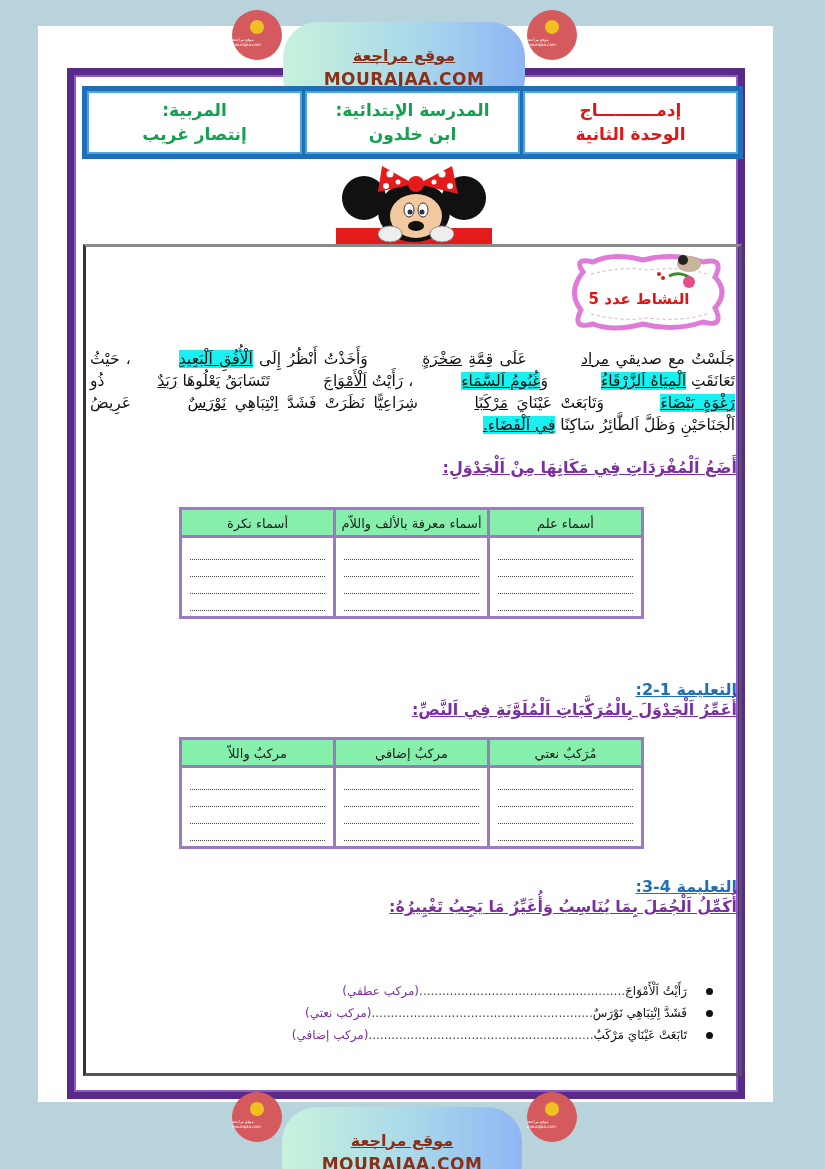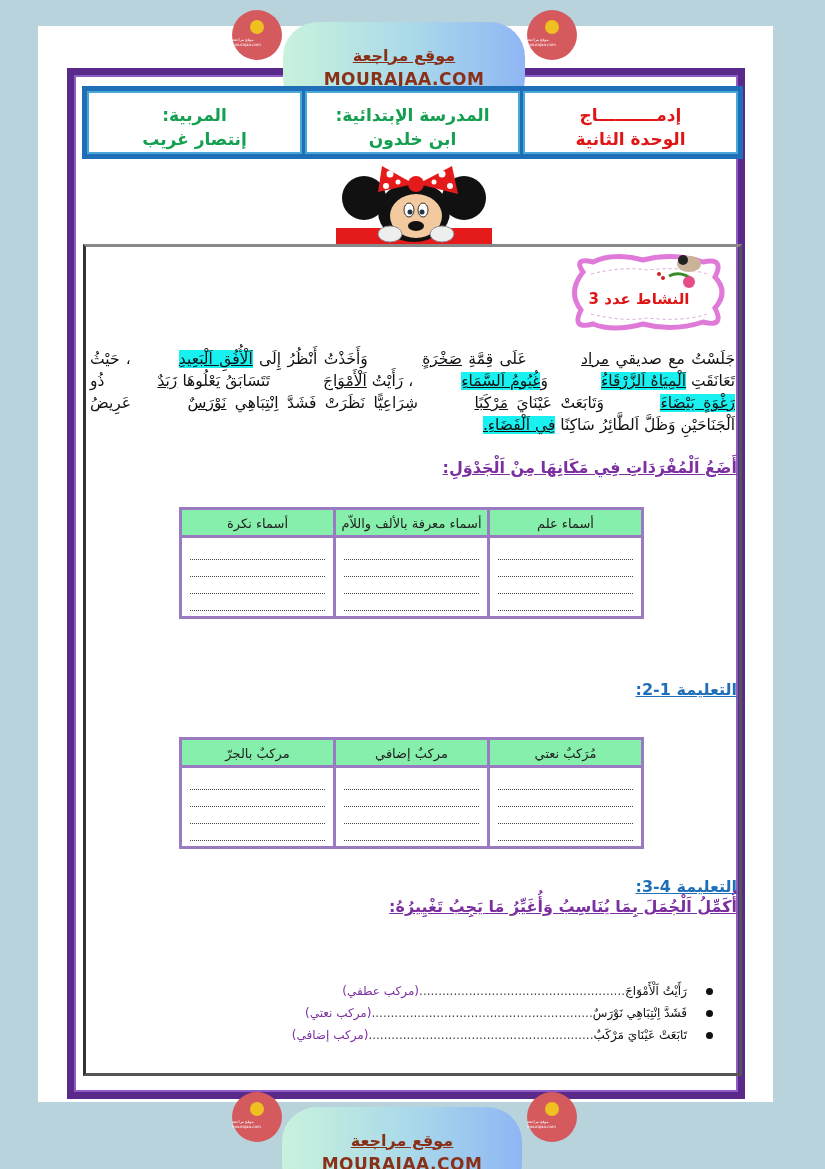--- a/index.html
+++ b/index.html
@@ -21,21 +21,21 @@
     }
     
     .header-table {
       position: absolute; left: 82px; top: 86px; width: 661px; height: 73px;
       border: 3px solid #1f6fb8;
       background: #1f6fb8;
       display: flex; flex-direction: row-reverse; gap: 3px; padding: 2px;
     }
     .header-cell {
       flex: 1; background: #fff; border: 2px solid #4aa8d8;
-      display: flex; flex-direction: column; align-items: center; justify-content: flex-end;
+      display: flex; flex-direction: column; align-items: center; justify-content: center;
       font-family: "DejaVu Sans", sans-serif; font-weight: bold; font-size: 17px;
       line-height: 1.4; direction: rtl;
     }
     .header-cell.green { color: #14a050; }
     .header-cell.red { color: #e01515; }
 
     
     .mascot { position: absolute; left: 334px; top: 162px; width: 160px; height: 82px; }
 
     
@@ -185,21 +185,21 @@
   <path d="M20 20 Q10 5 30 10 Q50 0 80 8 Q110 0 140 10 Q162 5 152 25 Q166 40 152 56 Q162 76 140 70 Q110 80 80 72 Q50 80 30 72 Q8 78 18 58 Q4 40 20 20 Z" fill="#fff" stroke="#e07ad8" stroke-width="5"></path>
   <path d="M28 22 Q60 14 84 18 Q120 14 144 22" fill="none" stroke="#d9a6d6" stroke-dasharray="3 3"></path>
   <path d="M28 62 Q60 70 84 66 Q120 70 144 62" fill="none" stroke="#d9a6d6" stroke-dasharray="3 3"></path>
   <ellipse cx="126" cy="12" rx="12" ry="8" fill="#c9b49a"></ellipse>
   <circle cx="120" cy="8" r="5" fill="#222"></circle>
   <path d="M106 24 Q118 18 130 28" fill="none" stroke="#3a8a2a" stroke-width="3"></path>
   <circle cx="126" cy="30" r="6" fill="#e44c8a"></circle>
   <circle cx="100" cy="26" r="2" fill="#c22"></circle>
     <circle cx="96" cy="22" r="2" fill="#c22"></circle>
 </svg>
-<div class="badge-label">النشاط عدد 3</div>
+<div class="badge-label">النشاط عدد 5</div>
 
 <div class="passage" id="passage"><span>جَلَسْتُ مع صديقي </span><span class="ul">مراد</span><span> عَلَى قِمَّةِ </span><span class="ul">صَخْرَةٍ</span><span> وَأَخَذْتُ أَنْظُرُ إِلَى </span><span class="hl ul">اَلْأُفُقِ اَلْبَعِيدِ</span><span>، حَيْثُ تَعَانَقَتِ </span><span class="hl ul">اَلْمِيَاهُ اَلزَّرْقَاءُ</span><span> وَ</span><span class="hl ul">غُيُومُ اَلسَّمَاءِ</span><span>، رَأَيْتُ </span><span class="ul">اَلْأَمْوَاجَ</span><span> تَتَسَابَقُ يَعْلُوهَا </span><span class="ul">زَبَدٌ</span><span> ذُو </span><span class="hl ul">رَغْوَةٍ بَيْضَاءَ</span><span> وَتَابَعَتْ عَيْنَايَ </span><span class="ul">مَرْكَبًا</span><span> شِرَاعِيًّا نَظَرَتْ فَشَدَّ اِنْتِبَاهِي </span><span class="ul">نَوْرَسٌ</span><span> عَرِيضُ اَلْجَنَاحَيْنِ وَظَلَّ اَلطَّائِرُ سَاكِنًا </span><span class="hl ul">فِي اَلْفَضَاءِ.</span></div>
 
 <div class="instr" style="top:458px;">
   <div class="instr-text">أَضَعُ اَلْمُفْرَدَاتِ فِي مَكَانِهَا مِنْ اَلْجَدْوَلِ:</div>
 </div>
 <table class="grid-table" style="top:507px;">
   <thead>
     <tr>
       <th>أسماء علم</th>
@@ -226,27 +226,28 @@
           <div class="dot-line"></div>
           <div class="dot-line"></div>
           <div class="dot-line"></div>
         </td>
     </tr>
   </tbody>
 </table>
 
 <div class="instr" style="top:680px;">
   <div class="instr-title">التعليمة 1-2:</div>
+  <div class="instr-text">أُعَمِّرُ اَلْجَدْوَلَ بِالْمُرَكَّبَاتِ اَلْمُلَوَّنَةِ فِي اَلنَّصِّ:</div>
 </div>
 <table class="grid-table" style="top:737px;">
   <thead>
     <tr>
       <th>مُرَكبٌ نعتي</th>
       <th>مركبٌ إضافي</th>
-      <th>مركبٌ بالجرّ</th>
+      <th>مركبٌ واللاّ</th>
     </tr>
   </thead>
   <tbody>
     <tr>
       <td>
           <div class="dot-line"></div>
           <div class="dot-line"></div>
           <div class="dot-line"></div>
           <div class="dot-line"></div>
         </td>

